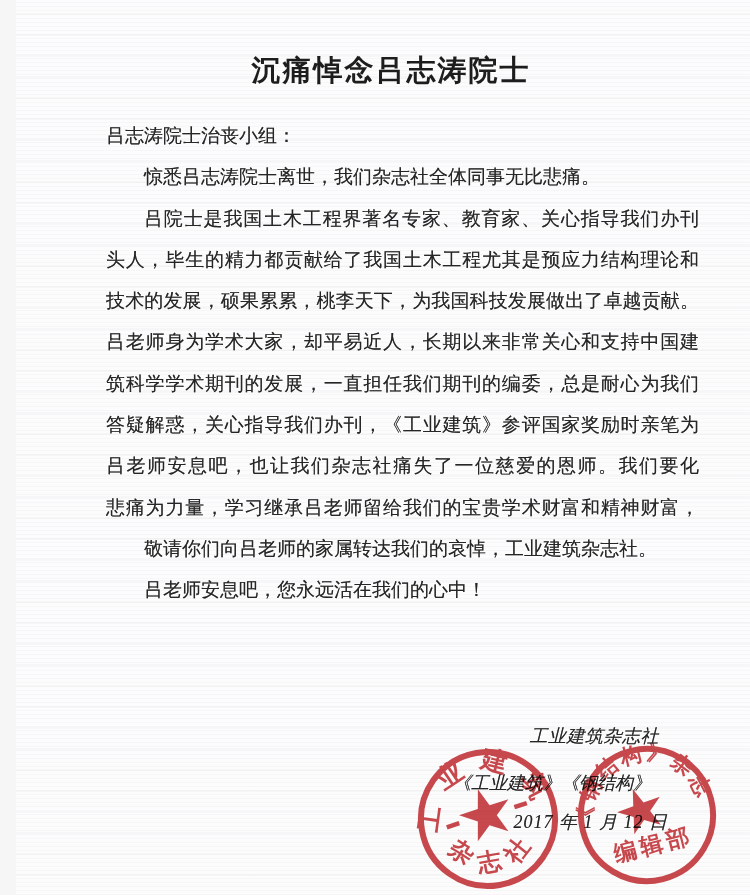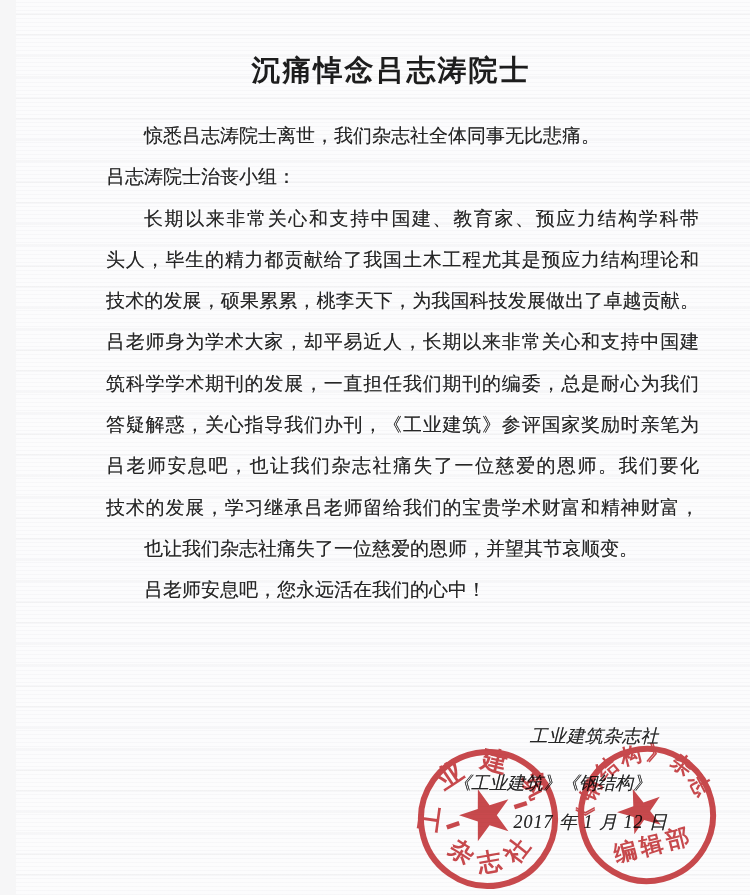--- a/index.html
+++ b/index.html
@@ -58,31 +58,31 @@
   .stamp .dash{stroke:#c73a3e;stroke-width:4.5;stroke-linecap:butt;}
 </style>
 </head>
 <body>
 
 <div class="page">
 
   <h1 class="title">沉痛悼念吕志涛院士</h1>
 
   <div class="bodytext">
+    <div class="ln">吕志涛院士治丧小组：</div>
     <div class="ln indent">惊悉吕志涛院士离世，我们杂志社全体同事无比悲痛。</div>
-    <div class="ln">吕志涛院士治丧小组：</div>
-    <div class="ln indent fill">长期以来非常关心和支持中国建、教育家、预应力结构学科带</div>
+    <div class="ln indent fill">吕院士是我国土木工程界著名专家、教育家、关心指导我们办刊</div>
     <div class="ln fill">头人，毕生的精力都贡献给了我国土木工程尤其是预应力结构理论和</div>
     <div class="ln fill">技术的发展，硕果累累，桃李天下，为我国科技发展做出了卓越贡献。</div>
     <div class="ln fill">吕老师身为学术大家，却平易近人，长期以来非常关心和支持中国建</div>
     <div class="ln fill">筑科学学术期刊的发展，一直担任我们期刊的编委，总是耐心为我们</div>
     <div class="ln fill">答疑解惑，关心指导我们办刊，《工业建筑》参评国家奖励时亲笔为</div>
     <div class="ln fill">吕老师安息吧，也让我们杂志社痛失了一位慈爱的恩师。我们要化</div>
-    <div class="ln fill">技术的发展，学习继承吕老师留给我们的宝贵学术财富和精神财富，</div>
-    <div class="ln indent">也让我们杂志社痛失了一位慈爱的恩师，并望其节哀顺变。</div>
+    <div class="ln fill">悲痛为力量，学习继承吕老师留给我们的宝贵学术财富和精神财富，</div>
+    <div class="ln indent">敬请你们向吕老师的家属转达我们的哀悼，工业建筑杂志社。</div>
     <div class="ln indent">吕老师安息吧，您永远活在我们的心中！</div>
   </div>
 
   <div class="signature">
     <div class="sig-line sig-org">工业建筑杂志社</div>
     <div class="sig-line sig-journals">《工业建筑》《钢结构》</div>
     <div class="sig-line sig-date">2017 年 1 月 12 日</div>
   </div>
 
   <svg class="stamp stamp-left" viewBox="0 0 150 150">

